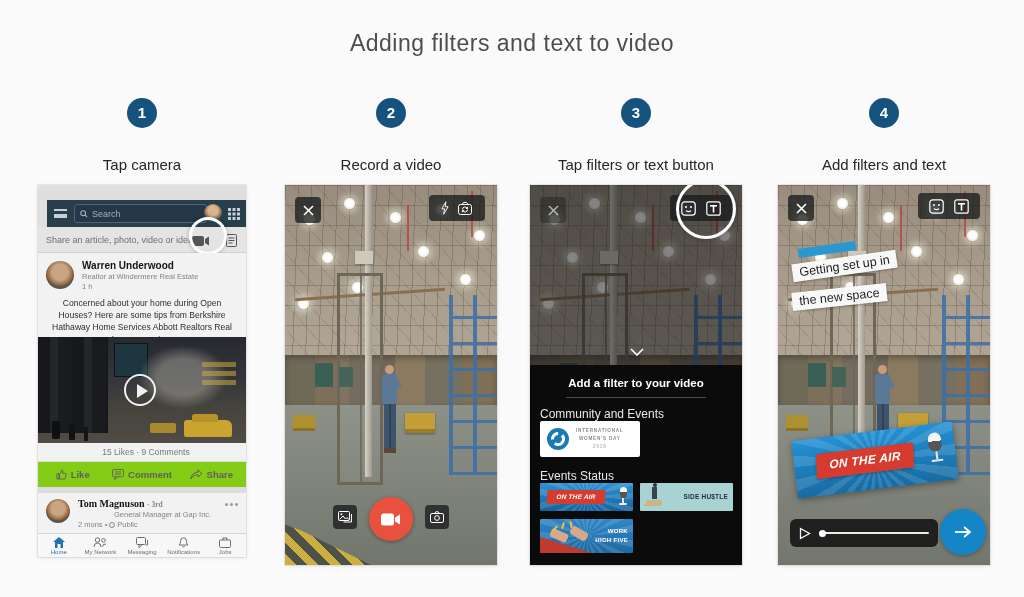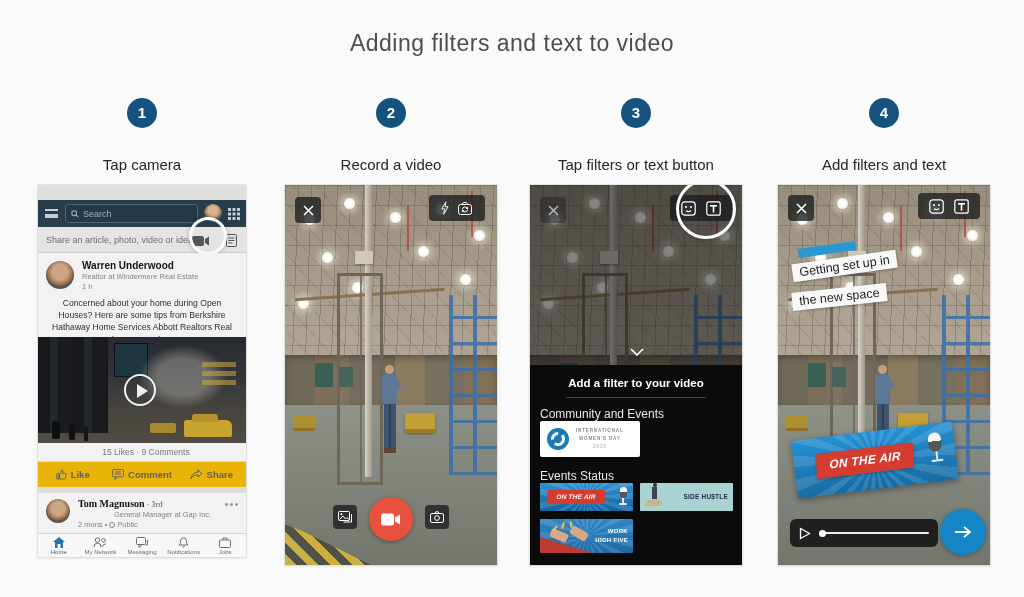--- a/index.html
+++ b/index.html
@@ -79,21 +79,21 @@
   .p1-status { position:absolute; top:0; left:0; right:0; height:15px; background:#22303b;
     color:#d8dfe4; font-size:7px; display:flex; align-items:center; padding:0 4px; }
   .p1-status .mid { flex:1; text-align:center; font-size:7.5px; color:#e6ebee; }
   .sig { display:inline-block; width:21px; height:4px; margin-right:2px;
     background:radial-gradient(circle 1.5px at 2px 2px, #fff 1.3px, transparent 1.5px);
     background-size:4.3px 4px; background-repeat:repeat-x; }
   .batt { display:inline-block; width:12px; height:6px; border:1px solid #cfd6da;
     border-radius:1px; margin-left:2px; position:relative; }
   .batt:before { content:""; position:absolute; inset:1px; background:#fff; }
   .batt:after { content:""; position:absolute; right:-3px; top:1px; width:2px; height:2px; background:#cfd6da; }
-  .p1-nav { position:absolute; top:15px; left:0; right:0; height:27px; background:#283e4a; }
+  .p1-nav { position:absolute; top:15px; left:9px; right:0; height:27px; background:#283e4a; }
   .burger { position:absolute; left:7px; top:9px; width:13px; height:9px;
     border-top:2px solid #c6cfd6; border-bottom:2px solid #c6cfd6; }
   .burger:before { content:""; position:absolute; left:0; top:2.5px; width:13px; height:2px; background:#c6cfd6; }
   .searchbox { position:absolute; left:27px; top:4px; width:133px; height:19px;
     background:#243848; border:1px solid #4e6578; border-radius:3px;
     display:flex; align-items:center; padding:0 5px; gap:4px;
     color:#9fb0bc; font-size:9px; }
   .p1-avatar { position:absolute; right:24px; top:4px; width:18px; height:18px; border-radius:50%;
     background:radial-gradient(circle at 50% 38%, #d9b48e 0 34%, #8a6a4a 60%, #41596b 62%); }
   .p1-share { position:absolute; top:42px; left:0; right:0; height:26px; background:#e4e4e4;
@@ -122,21 +122,21 @@
     background:#b6932a; border-radius:3px 3px 0 0; }
   .vt-taxi2 { right:70px; bottom:10px; width:26px; height:10px; background:#a8892d; border-radius:2px; }
   .vt-ped { left:14px; bottom:4px; width:8px; height:18px; background:#0e0f12; border-radius:2px;
     box-shadow:16px 2px 0 -1px #101216, 30px 4px 0 -2px #14161a; }
   .vt-play { left:86px; top:37px; width:32px; height:32px; border:2px solid rgba(255,255,255,.92);
     border-radius:50%; }
   .vt-play:before { content:""; position:absolute; left:11px; top:8px;
     border-left:11px solid rgba(255,255,255,.92); border-top:7px solid transparent; border-bottom:7px solid transparent; }
   .p1-counts { position:absolute; top:258px; left:0; right:0; height:18px; background:#f2f2f2;
     font-size:8.5px; color:#777; line-height:18px; padding-left:8px; }
-  .p1-actions { position:absolute; top:276px; left:0; right:0; height:26px; background:#eab308;
+  .p1-actions { position:absolute; top:276px; left:0; right:0; height:26px; background:#84cc16;
     border-top:1px solid #dcdcdc; display:flex; }
   .p1-actions .act { flex:1; display:flex; align-items:center; justify-content:center; gap:4px;
     font-size:9.5px; color:#5f5f5f; font-weight:bold; }
   .p1-div { position:absolute; top:302px; left:0; right:0; height:6px; background:#dcdcdc; }
   .dots3 { position:absolute; right:8px; top:10px; width:3px; height:3px; border-radius:50%;
     background:#9a9a9a; box-shadow:-5px 0 0 #9a9a9a, -10px 0 0 #9a9a9a; }
   .globe { display:inline-block; width:6px; height:6px; border:1px solid #8a8a8a; border-radius:50%;
     vertical-align:-1px; margin:0 2px; }
   .p1-bottom { position:absolute; top:348px; left:0; right:0; height:24px; background:#f7f7f7;
     border-top:1px solid #d5d5d5; display:flex; }

